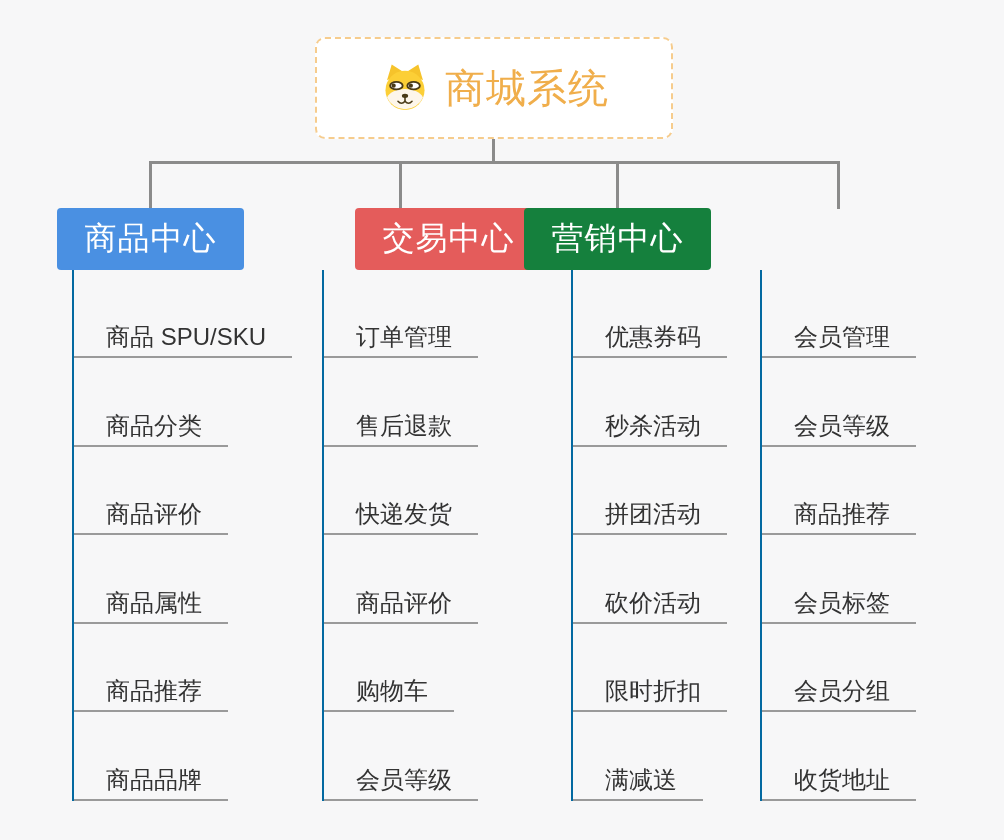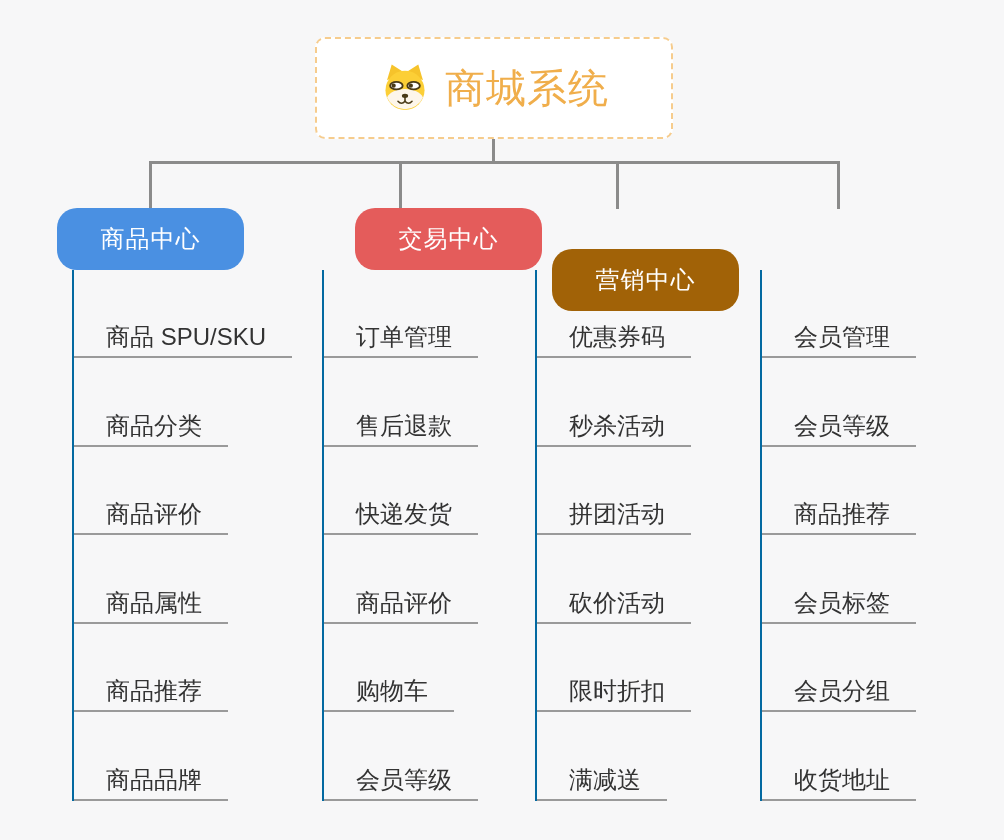--- a/index.html
+++ b/index.html
@@ -38,37 +38,37 @@
     color:#f0ae4b;
     letter-spacing:1px;
     white-space:nowrap;
   }
   .doge{width:52px;height:50px;flex:0 0 auto;}
 
   
   .hdr{
     position:absolute;top:208px;
     width:187px;height:62px;
-    border-radius:20px;
+    border-radius:4px;
     display:flex;align-items:center;justify-content:center;
-    color:#ffffff;font-size:24px;letter-spacing:1px;
+    color:#ffffff;font-size:32px;letter-spacing:1px;
     white-space:nowrap;cursor:pointer;
   }
   .h0{left:57px;background:#4a90e2;}
   .h1{left:307px;background:#e45c5b;margin-left:48px;}
-  .h2{left:552px;background:#a16207;margin-top:41px;}
+  .h2{left:524px;background:#15803d;}
   .h3{left:745px;background:#70c147;}
 
   
   .col{
     position:absolute;top:270px;height:531px;
     box-sizing:border-box;
     border-left:2px solid #0369a1;
   }
-  .c0{left:72px}.c1{left:322px}.c2{left:535px}.c3{left:760px}
+  .c0{left:72px}.c1{left:322px}.c2{left:571px}.c3{left:760px}
   .item{
     position:absolute;left:0;
     box-sizing:border-box;
     height:38px;line-height:34px;
     padding:0 26px 0 32px;
     border-bottom:2px solid #9a9a9a;
     font-size:24px;color:#333333;
     white-space:nowrap;width:max-content;
     cursor:pointer;
   }

